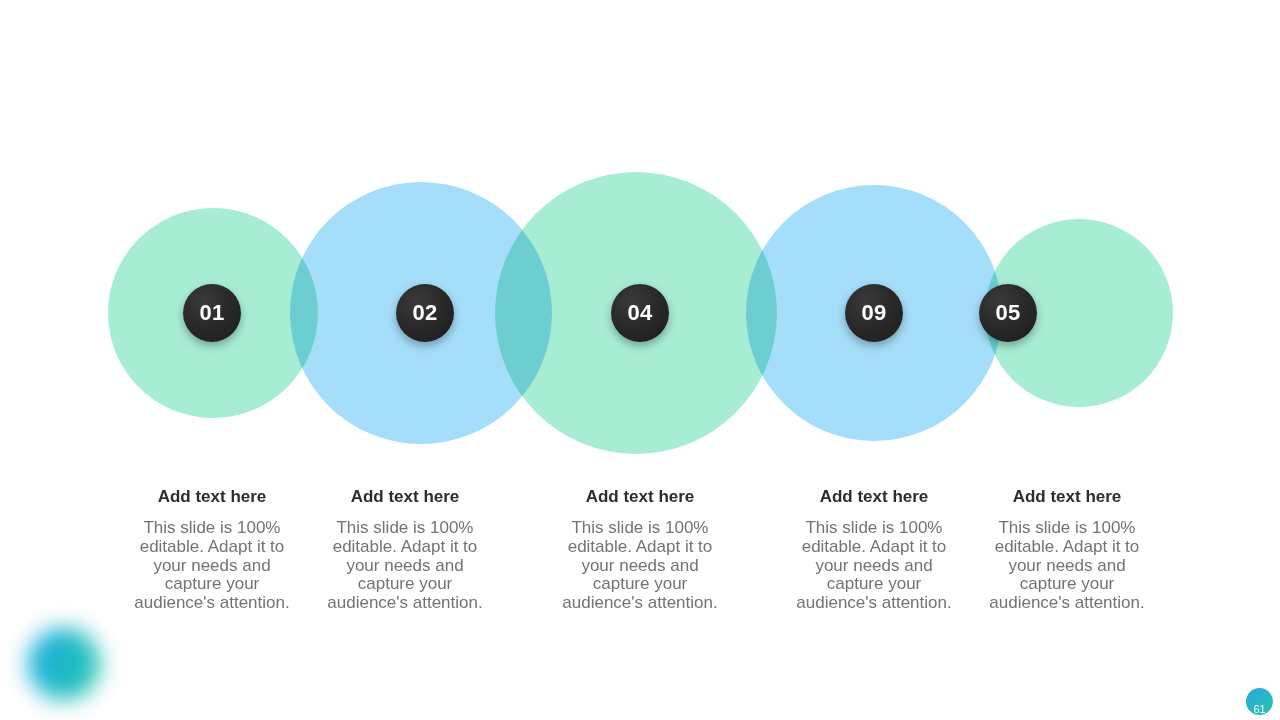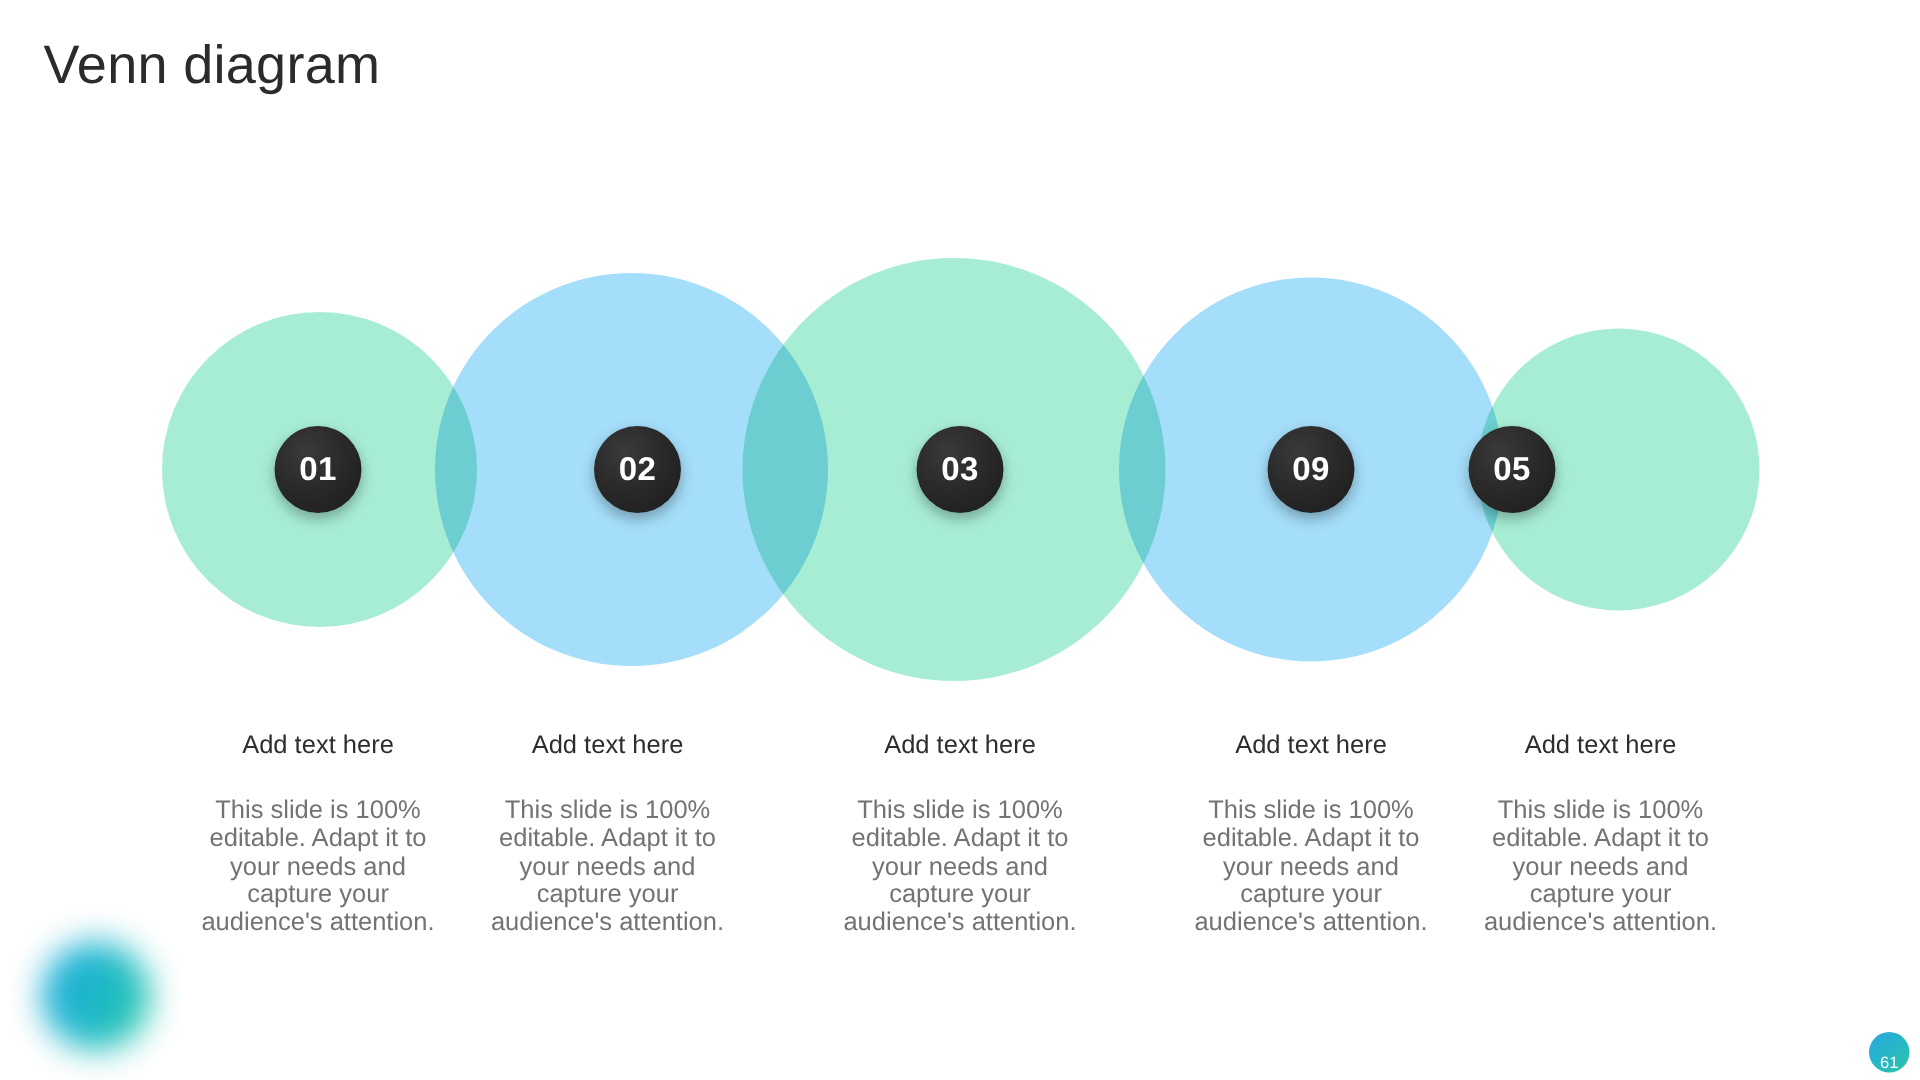--- a/index.html
+++ b/index.html
@@ -68,23 +68,23 @@
   }
 
   
   .caption {
     position: absolute;
     width: 174px;
     text-align: center;
   }
   .caption-heading {
     font-size: 17px;
-    font-weight: normal;
+    font-weight: bold;
     color: #2d2d2d;
-    margin-bottom: 24px;
+    margin-bottom: 12px;
     white-space: nowrap;
   }
   .caption-body {
     font-size: 17px;
     line-height: 18.8px;
     color: #737373;
   }
 
   
   .deco-blob {
@@ -114,37 +114,36 @@
     color: #ffffff;
     font-size: 11px;
     font-weight: normal;
   }
 </style>
 </head>
 <body style="background: rgb(255, 255, 255);">
 
 <div class="slide">
 
-  <div class="slide-title">Venn diagram</div>
 
   <div class="venn-stage">
     <div class="venn-circle" style="left: 108px; top: 208px; width: 210px; height: 210px; background: rgb(167, 237, 212);"></div>
     <div class="venn-circle" style="left: 290px; top: 182px; width: 262px; height: 262px; background: rgb(165, 222, 250);"></div>
     <div class="venn-circle" style="left: 495px; top: 172px; width: 282px; height: 282px; background: rgb(167, 237, 212);"></div>
     <div class="venn-circle" style="left: 746px; top: 185px; width: 256px; height: 256px; background: rgb(165, 222, 250);"></div>
     <div class="venn-circle" style="left: 985px; top: 219px; width: 188px; height: 188px; background: rgb(167, 237, 212);"></div>
 
     <div class="badge" style="left: 183px; top: 284px;">
       <span>01</span>
     </div>
     <div class="badge" style="left: 396px; top: 284px;">
       <span>02</span>
     </div>
     <div class="badge" style="left: 611px; top: 284px;">
-      <span>03</span>
+      <span>04</span>
     </div>
     <div class="badge" style="left: 845px; top: 284px;">
       <span>09</span>
     </div>
     <div class="badge" style="left: 979px; top: 284px;">
       <span>05</span>
     </div>
   </div>
 
   <div class="caption" style="left: 125px; top: 487px;">

